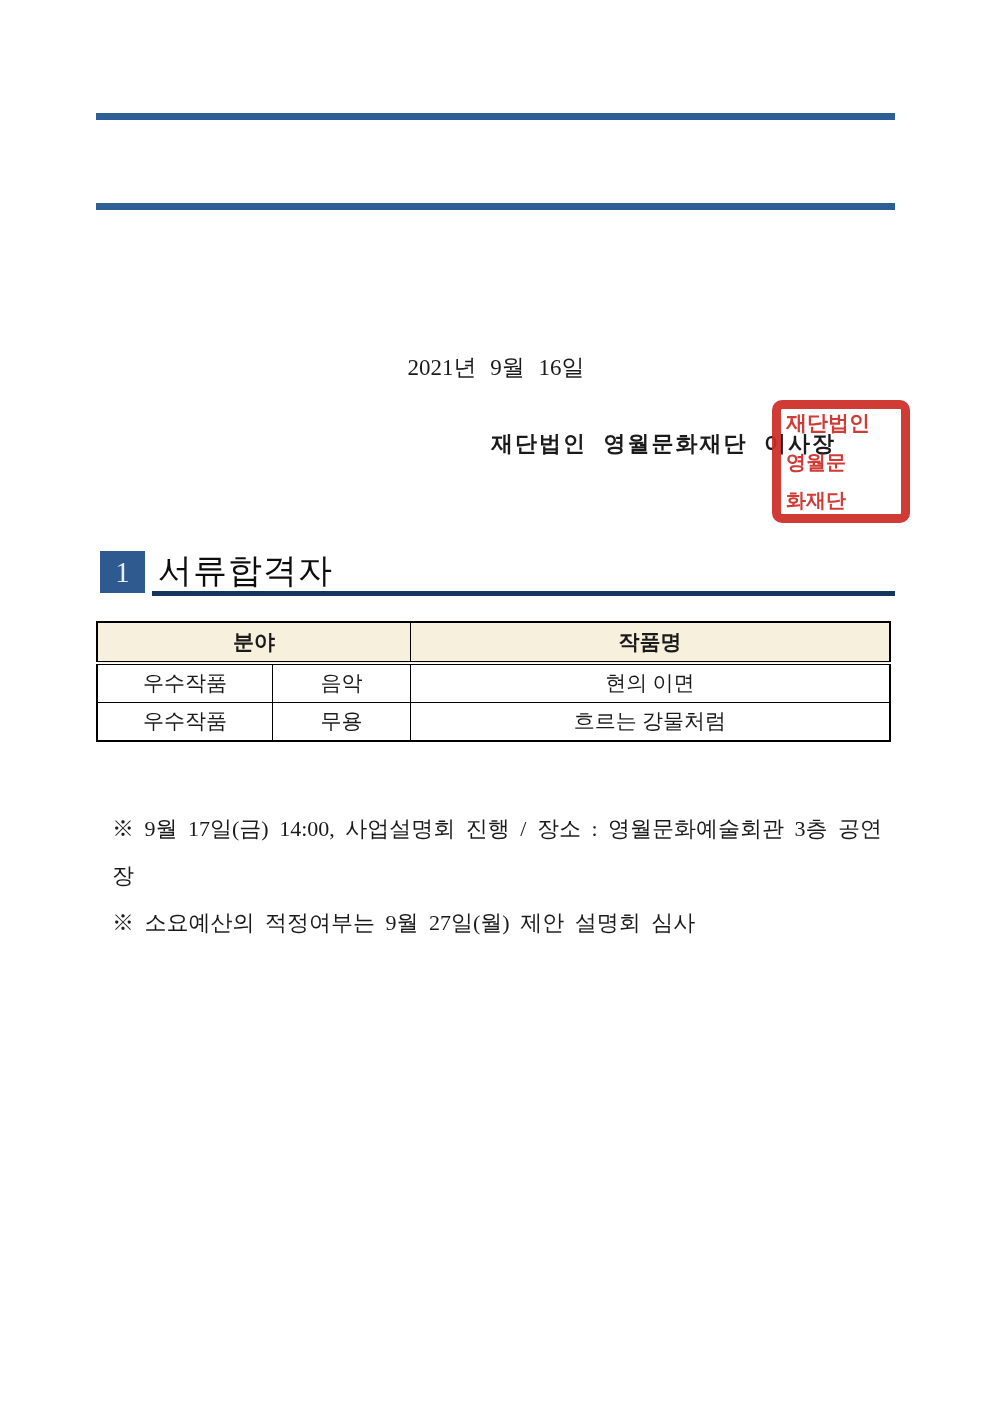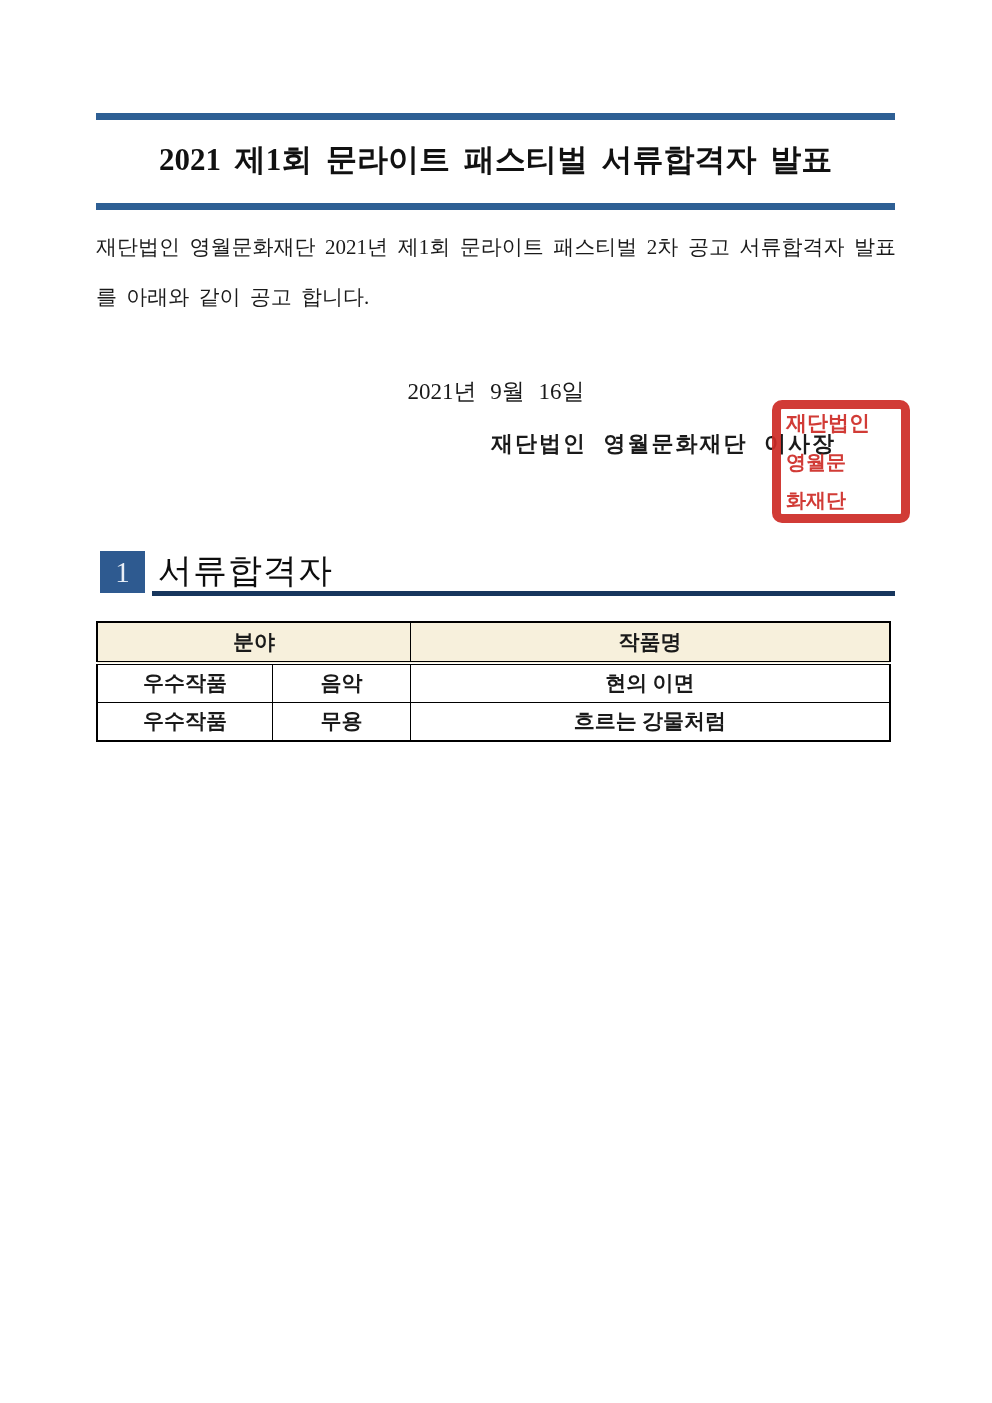--- a/index.html
+++ b/index.html
@@ -47,21 +47,21 @@
     left: 96px; top: 222px;
     width: 800px;
     font-size: 21px;
     line-height: 50px;
     text-align: justify;
     word-spacing: 4px;
     color: var(--ink);
   }
   .date-line {
     position: absolute;
-    left: 96px; top: 372px;
+    left: 96px; top: 348px;
     width: 800px;
     text-align: center;
     font-size: 23px;
     line-height: 40px;
     word-spacing: 8px;
   }
   .signer-line {
     position: absolute;
     left: 96px; top: 428px;
     width: 740px;
@@ -134,41 +134,39 @@
     border: 1px solid #000;
     text-align: center;
     vertical-align: middle;
   }
   .results-table th {
     height: 41px;
     background: var(--table-header-bg);
     font-weight: bold;
     border-bottom: 4px double #000;
   }
-  .results-table td { height: 39px; font-weight: bold; }
+  .results-table td { height: 39px; font-weight: normal; }
   .notes {
     position: absolute;
     left: 112px; top: 805px;
     width: 790px;
     list-style: none;
     font-size: 22px;
     line-height: 47px;
     word-spacing: 5px;
   }
 </style>
 </head>
 <body>
 
 <div class="page">
 
   <div class="rule rule-top"></div>
-  <h1 class="doc-title">2021 제1회 문라이트 패스티벌 서류합격자 발표</h1>
   <div class="rule rule-bottom"></div>
 
-  <p class="intro">재단법인 영월문화재단 2021년 제1회 문라이트 패스티벌 2차 공고 서류합격자 발표를 아래와 같이 공고 합니다.</p>
 
   <p class="date-line">2021년 9월 16일</p>
 
   <p class="signer-line">재단법인 영월문화재단 이사장</p>
 
   <div class="stamp">
     <div class="stamp-row stamp-row-1">재단법인</div>
     <div class="stamp-row stamp-row-2">영월문</div>
     <div class="stamp-row stamp-row-3">화재단</div>
   </div>
@@ -196,14 +194,18 @@
         <td>현의 이면</td>
       </tr>
       <tr>
         <td>우수작품</td>
         <td>무용</td>
         <td>흐르는 강물처럼</td>
       </tr>
     </tbody>
   </table>
 
+  <ul class="notes">
+    <li>※ 9월 17일(금) 14:00, 사업설명회 진행 / 장소 : 영월문화예술회관 3층 공연장</li>
+    <li>※ 소요예산의 적정여부는 9월 27일(월) 제안 설명회 심사</li>
+  </ul>
 
 </div>
 
 </body></html>

